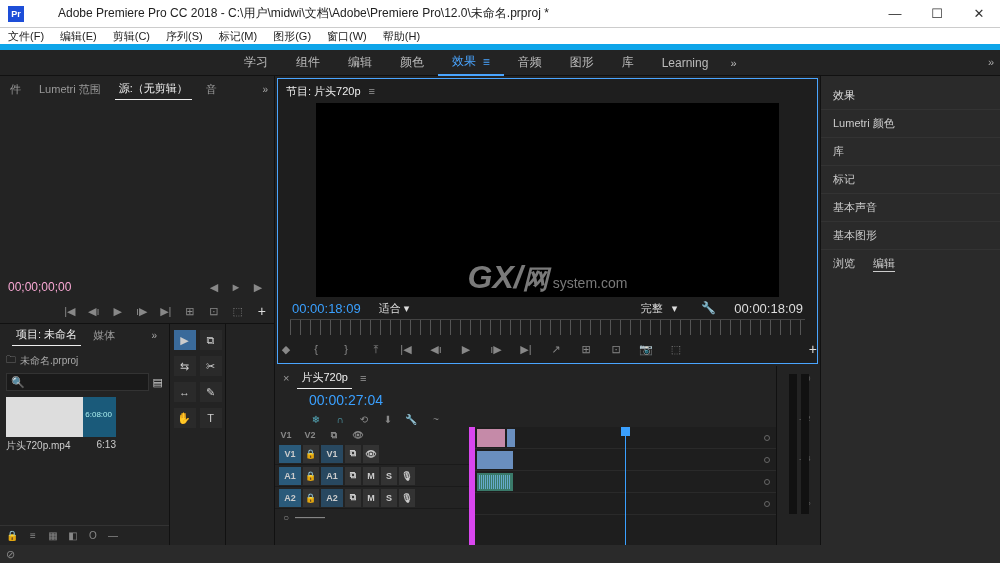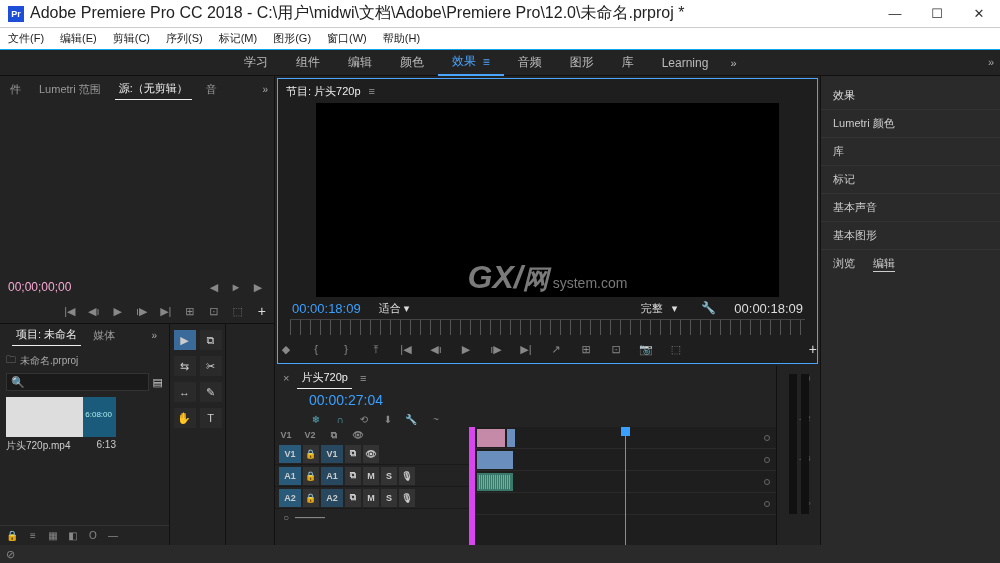--- a/index.html
+++ b/index.html
@@ -1,23 +1,23 @@
 <!DOCTYPE html>
 <html><head>
 <meta charset="utf-8">
 <style>
 * { margin: 0; padding: 0; box-sizing: border-box; font-family: "Microsoft YaHei", Arial, sans-serif; }
 body { background: #fff; width: 1000px; height: 563px; overflow: hidden; font-size: 11px; color: #ccc; }
 .window { width: 1000px; height: 563px; background: #232323; display: flex; flex-direction: column; }
 .titlebar { height: 28px; background: #fff; color: #000; display: flex; align-items: center; padding: 0 0 0 8px; border-bottom: 1px solid #ccc; }
 .titlebar .icon { width: 16px; height: 16px; background: #1d4ed8; display: inline-flex; align-items: center; justify-content: center; font-size: 9px; color: #fff; margin-right: 6px; font-weight: bold; }
-.titlebar .title { font-size: 16px; color: #222; }
+.titlebar .title { font-size: 12px; color: #222; margin-left: 28px; }
 .winbtns { margin-left: auto; display: flex; }
 .winbtn { width: 42px; height: 28px; display: flex; align-items: center; justify-content: center; font-size: 13px; color: #333; }
-.menubar { height: 22px; background: #fff; display: flex; align-items: center; padding: 0 4px; gap: 8px; border-bottom: 1px solid #0ea5e9; }
+.menubar { height: 22px; background: #fff; display: flex; align-items: center; padding: 0 4px; gap: 8px; border-bottom: 6px solid #0ea5e9; }
 .menubar span { font-size: 11px; color: #222; padding: 2px 4px; }
 .workspace-bar { height: 26px; background: #232323; display: flex; align-items: center; padding-left: 230px; border-bottom: 1px solid #111; }
 .ws-item { padding: 0 14px; font-size: 12px; color: #bbb; height: 26px; display: flex; align-items: center; }
 .ws-item.active { color: #4aa5ff; border-bottom: 2px solid #4aa5ff; }
 .ws-menu { padding: 0 8px; color: #bbb; }
 .main { flex: 1; display: flex; min-height: 0; }
 .left-col { width: 275px; display: flex; flex-direction: column; border-right: 1px solid #111; }
 .center-col { flex: 1; display: flex; flex-direction: column; min-width: 0; }
 .right-col { width: 180px; background: #2a2a2a; border-left: 1px solid #111; }
 .panel-tabs { height: 26px; display: flex; align-items: center; padding: 0 6px; gap: 10px; background: #232323; }

